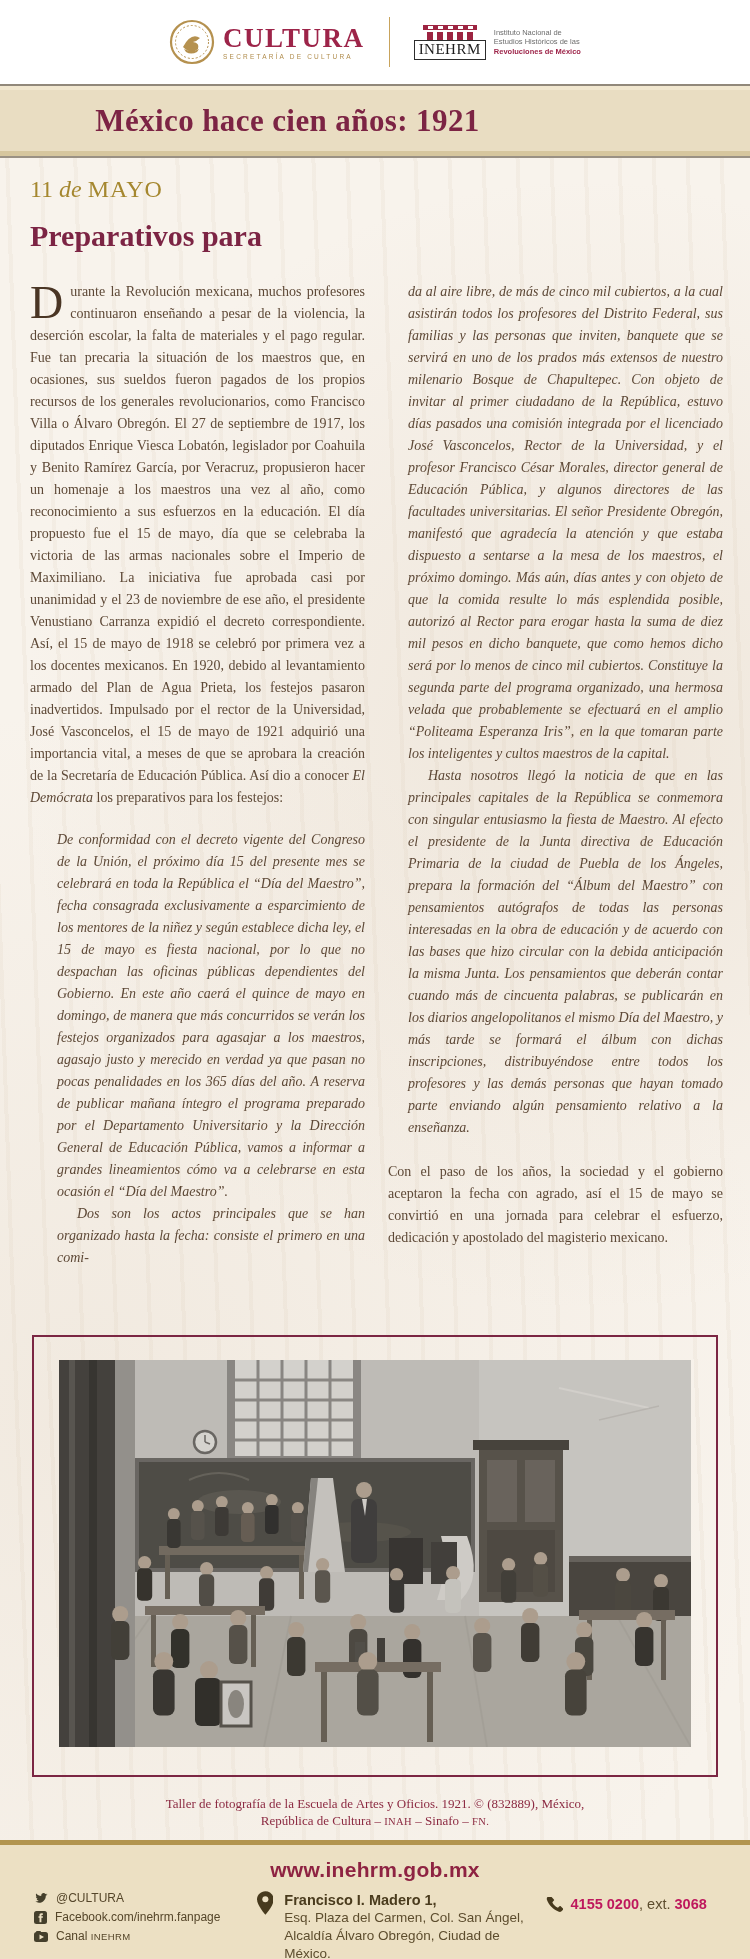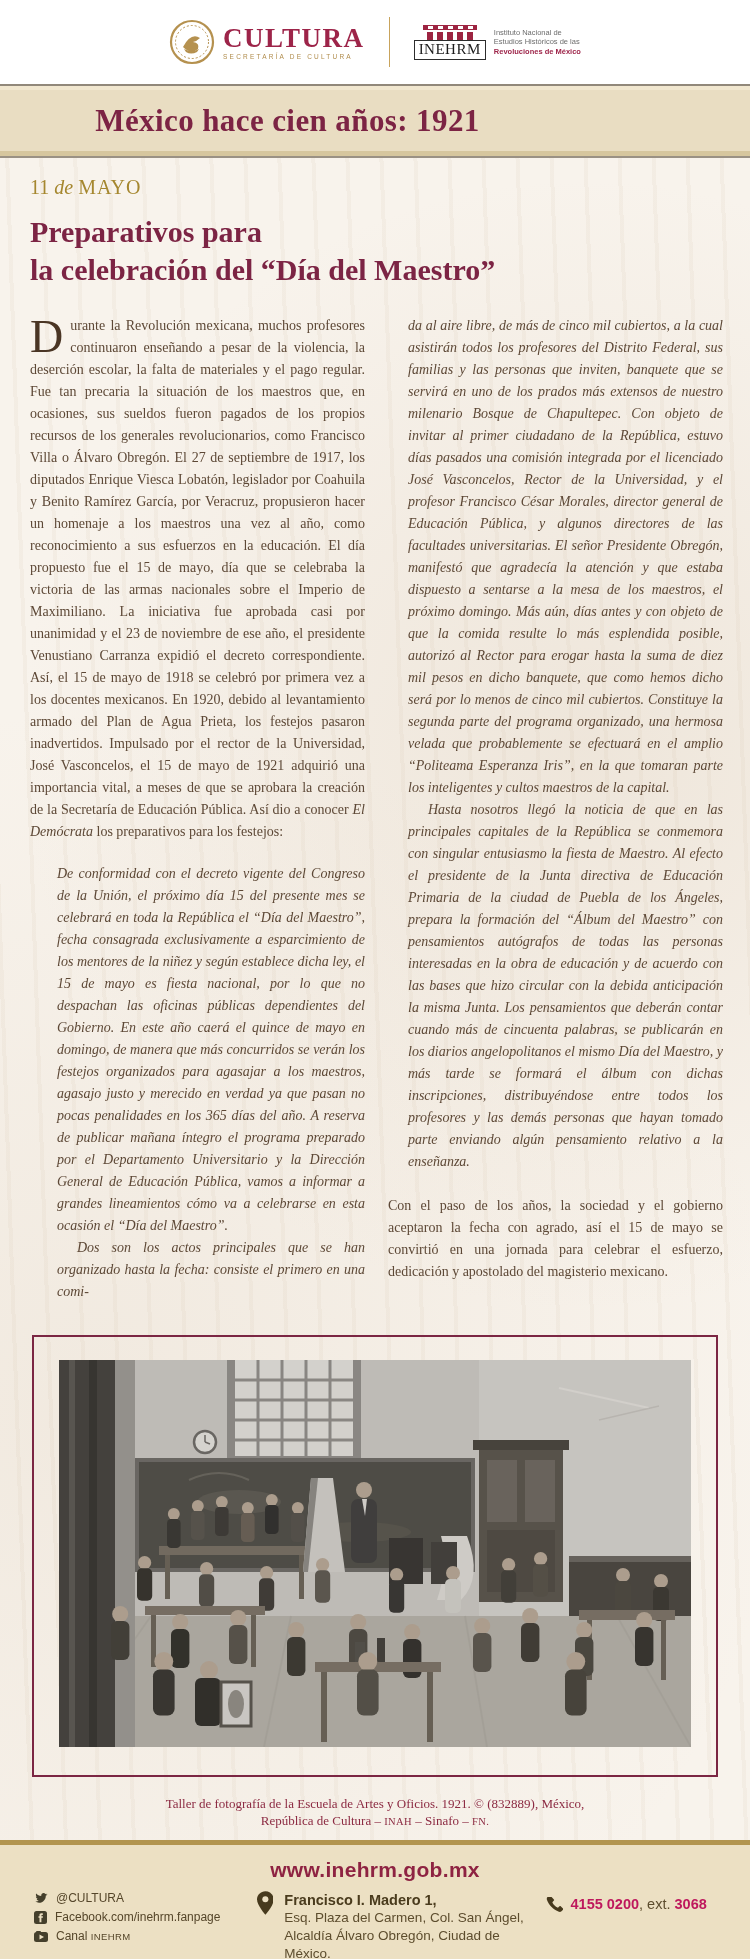--- a/index.html
+++ b/index.html
@@ -26,21 +26,21 @@
   .inehrm-lines .maroon{color:#9d2449;font-weight:bold;}
   
   .band{
     height:70px;background:#e9ddc2;border-top:2px solid #91887a;border-bottom:2px solid #9a9184;
     box-shadow:inset 0 4px 0 #f1e7cf, inset 0 -5px 0 #d6c69e;
     display:flex;align-items:center;
   }
   .band h1{width:575px;margin:0;text-align:center;font-size:31px;font-weight:bold;color:#7c2444;letter-spacing:.4px;}
   
   .content{padding:18px 27px 0 30px;}
-  .date{font-size:20px;color:#a5872f;}
+  .date{font-size:24px;color:#a5872f;}
   .date .de{font-style:italic;}
   .date .month{letter-spacing:1px;}
   h2{margin:14px 0 0;font-size:30px;line-height:38px;font-weight:bold;color:#7c2444;}
   .cols{display:flex;gap:23px;margin-top:26px;height:1012px;overflow:hidden;}
   .col{width:335px;font-size:14px;line-height:22px;color:#5d4836;text-align:justify;}
   .col p{margin:0;}
   .dropcap{float:left;font-size:46px;line-height:37px;padding:3px 7px 0 0;color:#4a3524;}
   blockquote{margin:20px 0 8px 27px;font-style:italic;}
   blockquote p.indent{text-indent:20px;}
   .col-2 blockquote{margin:0 0 0 20px;}
@@ -118,21 +118,20 @@
   </div>
 
   <main class="content">
     <div class="date">
       <span>11</span>
       <span class="de">de</span>
       <span class="month">MAYO</span>
     </div>
     <h2>
       <span>Preparativos para</span><br>
-      <span>la celebración del “Día del Maestro”</span>
     </h2>
     <div class="cols">
       <div class="col col-1">
         <p><span class="dropcap">D</span><span>urante la Revolución mexicana, muchos profesores continuaron enseñando a pesar de la violencia, la deserción escolar, la falta de materiales y el pago regular. Fue tan precaria la situación de los maestros que, en ocasiones, sus sueldos fueron pagados de los propios recursos de los generales revolucionarios, como Francisco Villa o Álvaro Obregón. El 27 de septiembre de 1917, los diputados Enrique Viesca Lobatón, legislador por Coahuila y Benito Ramírez García, por Veracruz, propusieron hacer un homenaje a los maestros una vez al año, como reconocimiento a sus esfuerzos en la educación. El día propuesto fue el 15 de mayo, día que se celebraba la victoria de las armas nacionales sobre el Imperio de Maximiliano. La iniciativa fue aprobada casi por unanimidad y el 23 de noviembre de ese año, el presidente Venustiano Carranza expidió el decreto correspondiente. Así, el 15 de mayo de 1918 se celebró por primera vez a los docentes mexicanos. En 1920, debido al levantamiento armado del Plan de Agua Prieta, los festejos pasaron inadvertidos. Impulsado por el rector de la Universidad, José Vasconcelos, el 15 de mayo de 1921 adquirió una importancia vital, a meses de que se aprobara la creación de la Secretaría de Educación Pública. Así dio a conocer </span><em>El Demócrata</em><span> los preparativos para los festejos:</span></p>
         <blockquote>
           <p>De conformidad con el decreto vigente del Congreso de la Unión, el próximo día 15 del presente mes se celebrará en toda la República el “Día del Maestro”, fecha consagrada exclusivamente a esparcimiento de los mentores de la niñez y según establece dicha ley, el 15 de mayo es fiesta nacional, por lo que no despachan las oficinas públicas dependientes del Gobierno. En este año caerá el quince de mayo en domingo, de manera que más concurridos se verán los festejos organizados para agasajar a los maestros, agasajo justo y merecido en verdad ya que pasan no pocas penalidades en los 365 días del año. A reserva de publicar mañana íntegro el programa preparado por el Departamento Universitario y la Dirección General de Educación Pública, vamos a informar a grandes lineamientos cómo va a celebrarse en esta ocasión el “Día del Maestro”.</p>
           <p class="indent">Dos son los actos principales que se han organizado hasta la fecha: consiste el primero en una comi-</p>
         </blockquote>
       </div>
       <div class="col col-2">

